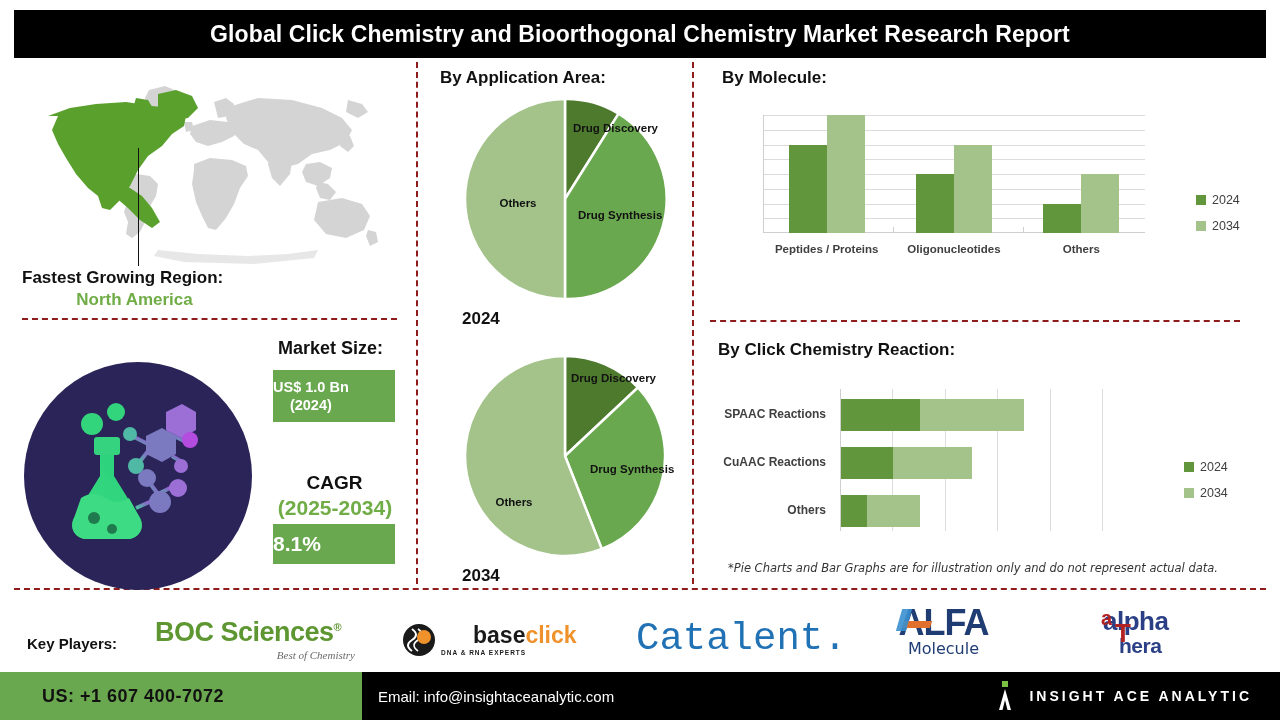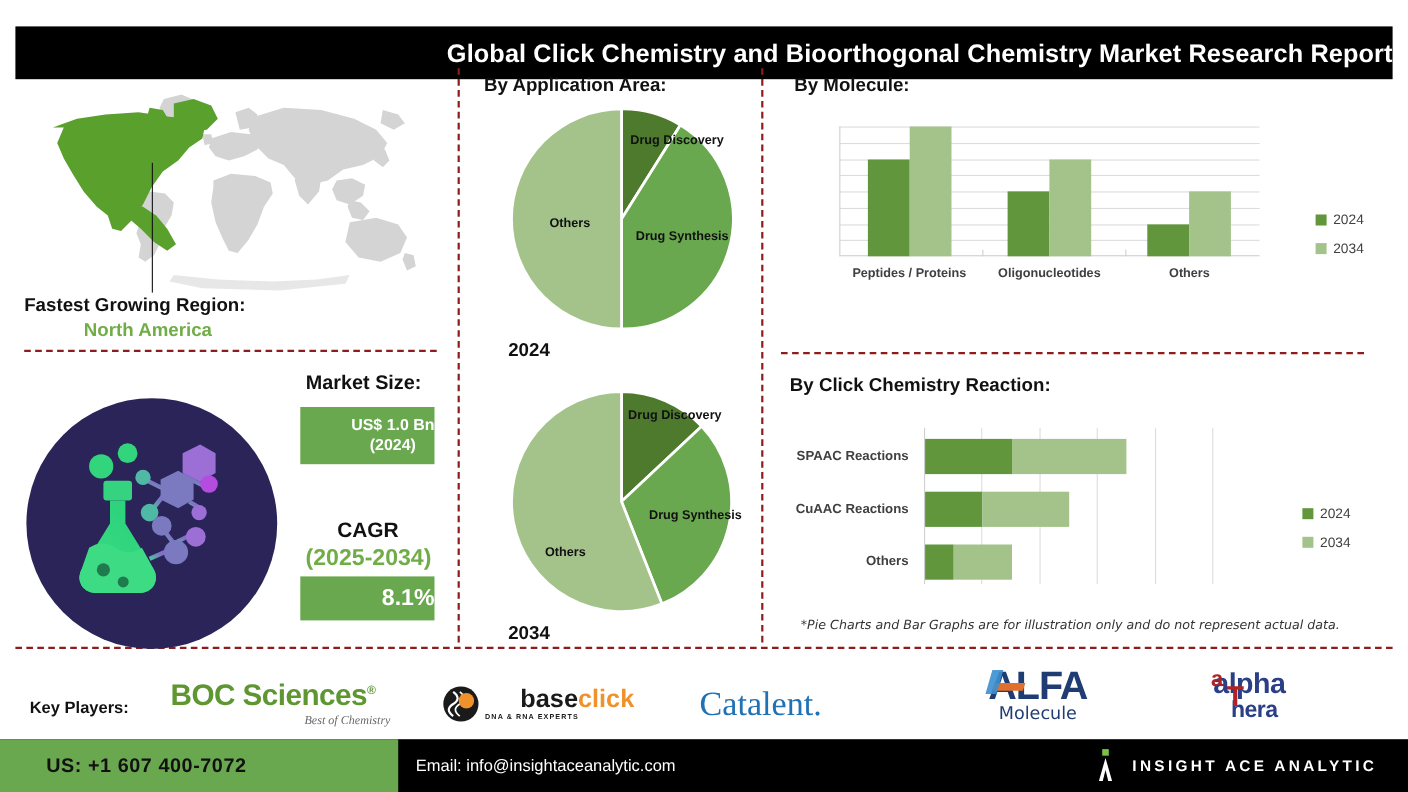--- a/index.html
+++ b/index.html
@@ -7,22 +7,22 @@
     width:1280px;height:720px;
     background:#ffffff;
     font-family:"Liberation Sans", sans-serif;
     overflow:hidden;
     position:relative;
   }
   .canvas{position:relative;width:1280px;height:720px;background:#fff;}
 
   
   .header{
-    position:absolute;left:14px;top:24px;width:1252px;height:48px;
-    background:#000;display:flex;align-items:center;justify-content:flex-end;
+    position:absolute;left:14px;top:10px;width:1252px;height:48px;
+    background:#000;display:flex;align-items:center;justify-content:center;
   }
   .header .title{
     color:#fff;font-size:23px;font-weight:bold;letter-spacing:.1px;
     white-space:nowrap;
   }
 
   
   .vdash{
     position:absolute;width:0;border-left:2px dashed #8f1c1c;
   }
@@ -44,21 +44,21 @@
   .flask-circle{
     position:absolute;left:24px;top:362px;width:228px;height:228px;
     border-radius:50%;background:#2b2458;overflow:hidden;
   }
   .flask-circle svg{position:absolute;left:30px;top:28px;width:170px;height:170px;}
 
   
   .ms-title{position:absolute;left:278px;top:338px;font-size:18px;font-weight:bold;color:#111;}
   .green-box{
     position:absolute;background:#6aa84f;color:#fff;display:flex;
-    align-items:center;justify-content:flex-end;text-align:center;
+    align-items:center;justify-content:flex-start;text-align:center;
     font-weight:bold;line-height:1.25;
   }
   .ms-box{left:273px;top:370px;width:122px;height:52px;font-size:14.5px;}
   .cagr-title{position:absolute;left:282px;top:472px;font-size:19px;font-weight:bold;color:#111;width:105px;text-align:center;}
   .cagr-years{position:absolute;left:270px;top:496px;font-size:21px;font-weight:bold;color:#70ad47;width:130px;text-align:center;}
   .cagr-box{left:273px;top:524px;width:122px;height:40px;font-size:21px;}
 
   
   .sec-h{position:absolute;font-size:17px;font-weight:bold;color:#111;}
 
@@ -403,21 +403,21 @@
     </svg>
     <div style="position:relative;">
       <div style="font-size:23px;font-weight:bold;line-height:1;">
         <span style="color:#1a1a1a;margin-left:32px;">base</span><span style="color:#f0922b;">click</span>
       </div>
       <div style="font-size:6.5px;color:#1a1a1a;font-weight:bold;letter-spacing:1px;margin-top:2px;">DNA &amp; RNA EXPERTS</div>
     </div>
   </div>
 
   <div class="logo" style="left:636px;top:618px;width:170px;height:42px;">
-    <div style="font-size:31px;color:#2172b5;font-family:Liberation Serif, serif;line-height:1;">
+    <div style="font-size:39px;color:#2172b5;font-family:Liberation Mono, monospace;line-height:1;">
       <span>Catalent</span><span style="color:#2172b5;">.</span>
     </div>
   </div>
 
   <div class="logo" style="left:866px;top:602px;width:155px;height:58px;">
     <div style="position:relative;width:100%;text-align:center;">
       <div style="position:relative;display:inline-block;">
         <span style="font-size:36px;font-weight:bold;color:#1f3c73;letter-spacing:-1px;line-height:1;">ALFA</span>
         <span style="position:absolute;left:4px;top:16px;width:28px;height:7px;background:#e0702c;transform:skewX(-18deg);"></span>
         <span style="position:absolute;left:0px;top:4px;width:10px;height:22px;background:#3a8fd0;transform:skewX(-16deg);opacity:.9;"></span>

